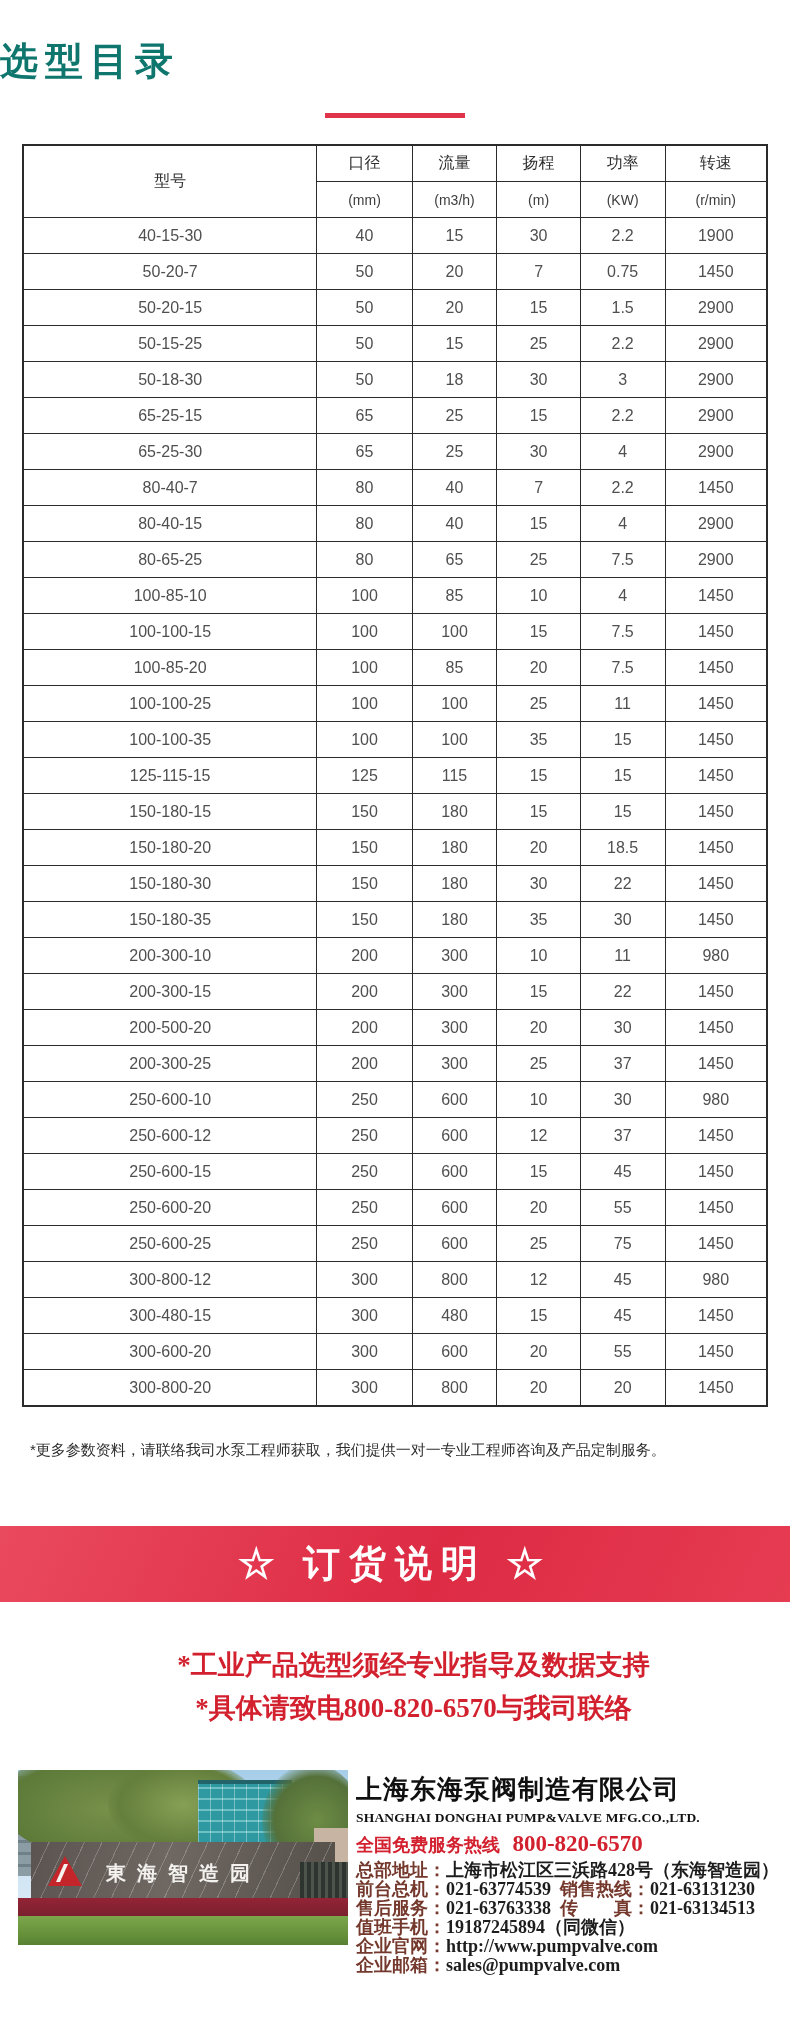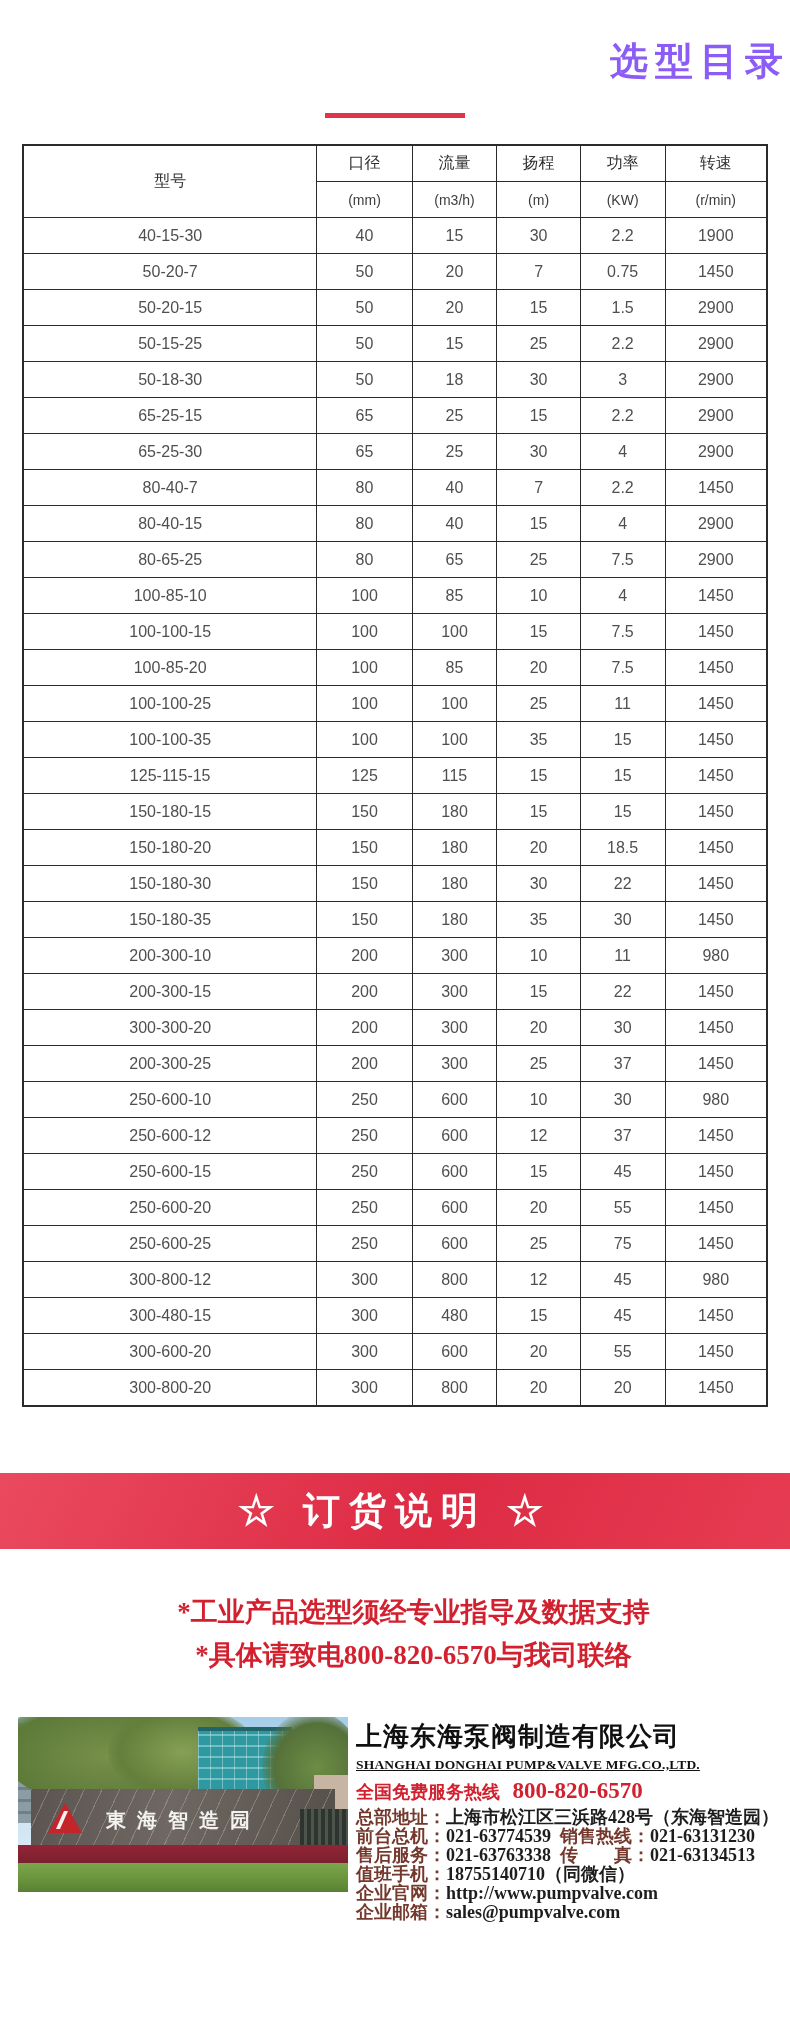--- a/index.html
+++ b/index.html
@@ -1,21 +1,21 @@
 <!DOCTYPE html>
 <html><head>
 <meta charset="utf-8">
 <style>
   html,body{margin:0;padding:0;background:#fff;}
   body{width:790px;font-family:"Liberation Sans",sans-serif;}
   .page{position:relative;width:790px;height:2025px;background:#fff;overflow:hidden;}
 
   
-  .page-title{margin:0;padding-top:36px;text-align:right;font-size:38px;font-weight:700;
-    color:#8b5cf6;letter-spacing:7px;}
+  .page-title{margin:0;padding-top:36px;text-align:left;font-size:38px;font-weight:700;
+    color:#0f766e;letter-spacing:7px;}
   .title-underline{width:140px;height:5px;background:#e0344a;margin:26px auto 0;}
 
   
   table.sel{width:746px;margin:26px auto 0;border-collapse:collapse;border:2px solid #2b2b2b;table-layout:fixed;}
   table.sel th,table.sel td{border:1px solid #2b2b2b;text-align:center;vertical-align:middle;
     padding:0;font-weight:400;}
   table.sel thead th{height:35px;font-size:16px;color:#303030;}
   table.sel thead tr.units th{font-size:14px;color:#3d3d3d;}
   table.sel td{height:35px;font-size:16px;color:#4f4f4f;}
   th.model-th{font-size:16px;color:#303030;}
@@ -65,21 +65,21 @@
     border-bottom:30px solid #c4252b;}
   .ph-logo-slash{left:42px;top:94px;width:4px;height:18px;background:#f5f3ef;transform:skewX(-24deg);}
   .ph-hedge{left:0;top:128px;width:330px;height:20px;
     background:linear-gradient(#932436,#78202e);}
   .ph-grass{left:0;top:146px;width:330px;height:29px;
     background:linear-gradient(#7ca64b 0%,#648f39 70%,#587f33 100%);}
 
   .company-info{flex:1;padding-left:8px;padding-top:2px;}
   .company-cn{font-size:26px;font-weight:700;color:#101010;letter-spacing:1px;white-space:nowrap;}
   .company-en{margin-top:3px;font-family:"Liberation Serif","DejaVu Serif",serif;font-weight:700;
-    font-size:13.5px;color:#111;letter-spacing:.2px;white-space:nowrap;text-decoration:underline;}
+    font-size:13.5px;color:#111;letter-spacing:.2px;white-space:nowrap;}
   .hotline{margin-top:5px;color:#d2202e;font-weight:700;white-space:nowrap;}
   .hotline-label{font-size:18px;}
   .hotline-number{font-size:23px;font-family:"Liberation Serif","DejaVu Serif",serif;margin-left:8px;}
   .contact-lines{margin-top:4px;}
   .contact-line{font-family:"Liberation Serif","DejaVu Serif",serif;font-weight:700;
     font-size:18px;line-height:19px;color:#1d1d1d;white-space:nowrap;}
   .contact-label{color:#74382c;}
   .contact-value{color:#1d1d1d;}
 </style>
 </head>
@@ -287,21 +287,21 @@
         </tr>
         <tr>
           <td>200-300-15</td>
           <td>200</td>
           <td>300</td>
           <td>15</td>
           <td>22</td>
           <td>1450</td>
         </tr>
         <tr>
-          <td>300-300-20</td>
+          <td>200-500-20</td>
           <td>200</td>
           <td>300</td>
           <td>20</td>
           <td>30</td>
           <td>1450</td>
         </tr>
         <tr>
           <td>200-300-25</td>
           <td>200</td>
           <td>300</td>
@@ -377,20 +377,21 @@
           <td>300-800-20</td>
           <td>300</td>
           <td>800</td>
           <td>20</td>
           <td>20</td>
           <td>1450</td>
         </tr>
       </tbody>
   </table>
 
+  <div class="note">*更多参数资料，请联络我司水泵工程师获取，我们提供一对一专业工程师咨询及产品定制服务。</div>
 
   <div class="order-banner">
     <span class="banner-text">☆ 订货说明 ☆</span>
   </div>
 
   <div class="order-notes">
     <div>*工业产品选型须经专业指导及数据支持</div>
     <div>*具体请致电800-820-6570与我司联络</div>
   </div>
 
@@ -416,20 +417,20 @@
       <div class="company-cn">上海东海泵阀制造有限公司</div>
       <div class="company-en">SHANGHAI DONGHAI PUMP&amp;VALVE MFG.CO.,LTD.</div>
       <div class="hotline">
         <span class="hotline-label">全国免费服务热线</span>
         <span class="hotline-number">800-820-6570</span>
       </div>
       <div class="contact-lines" id="contact-lines">
           <div class="contact-line"><span class="contact-label">总部地址：</span><span class="contact-value">上海市松江区三浜路428号（东海智造园）</span></div>
           <div class="contact-line"><span class="contact-label">前台总机：</span><span class="contact-value">021-63774539</span> <span class="contact-label">销售热线：</span><span class="contact-value">021-63131230</span></div>
           <div class="contact-line"><span class="contact-label">售后服务：</span><span class="contact-value">021-63763338</span> <span class="contact-label">传　　真：</span><span class="contact-value">021-63134513</span></div>
-          <div class="contact-line"><span class="contact-label">值班手机：</span><span class="contact-value">18755140710（同微信）</span></div>
+          <div class="contact-line"><span class="contact-label">值班手机：</span><span class="contact-value">19187245894（同微信）</span></div>
           <div class="contact-line"><span class="contact-label">企业官网：</span><span class="contact-value">http://www.pumpvalve.com</span></div>
           <div class="contact-line"><span class="contact-label">企业邮箱：</span><span class="contact-value">sales@pumpvalve.com</span></div>
         </div>
     </div>
 
   </div>
 </div>
 
 </body></html>

